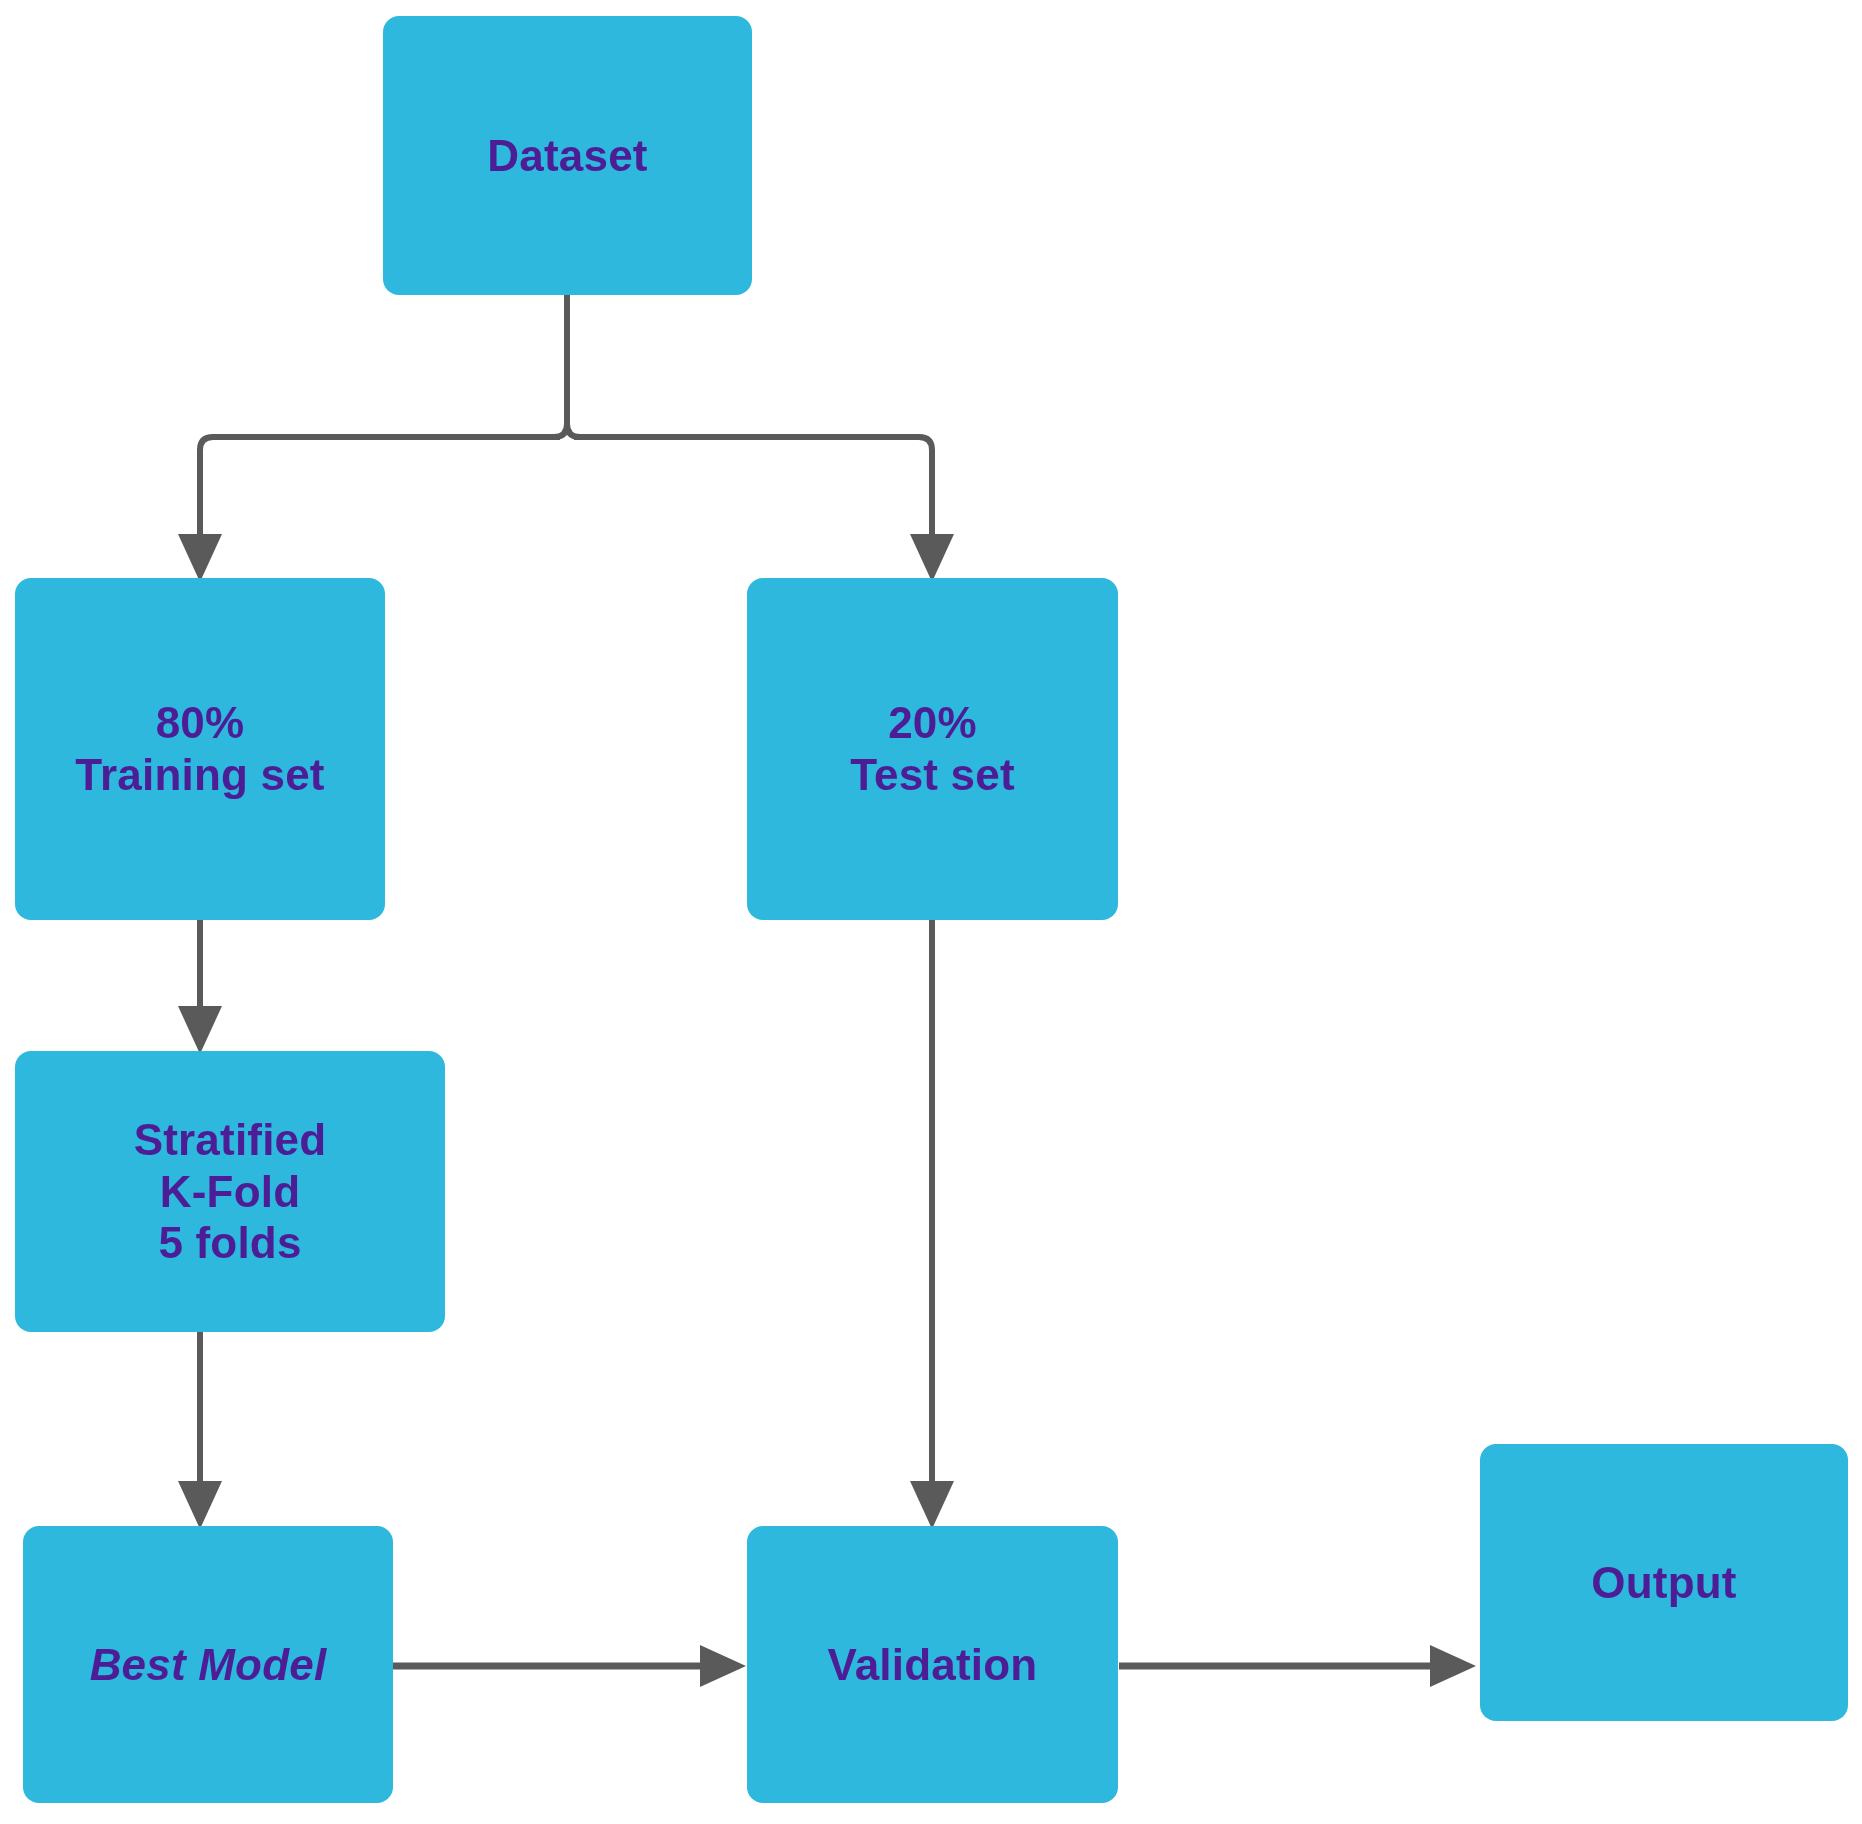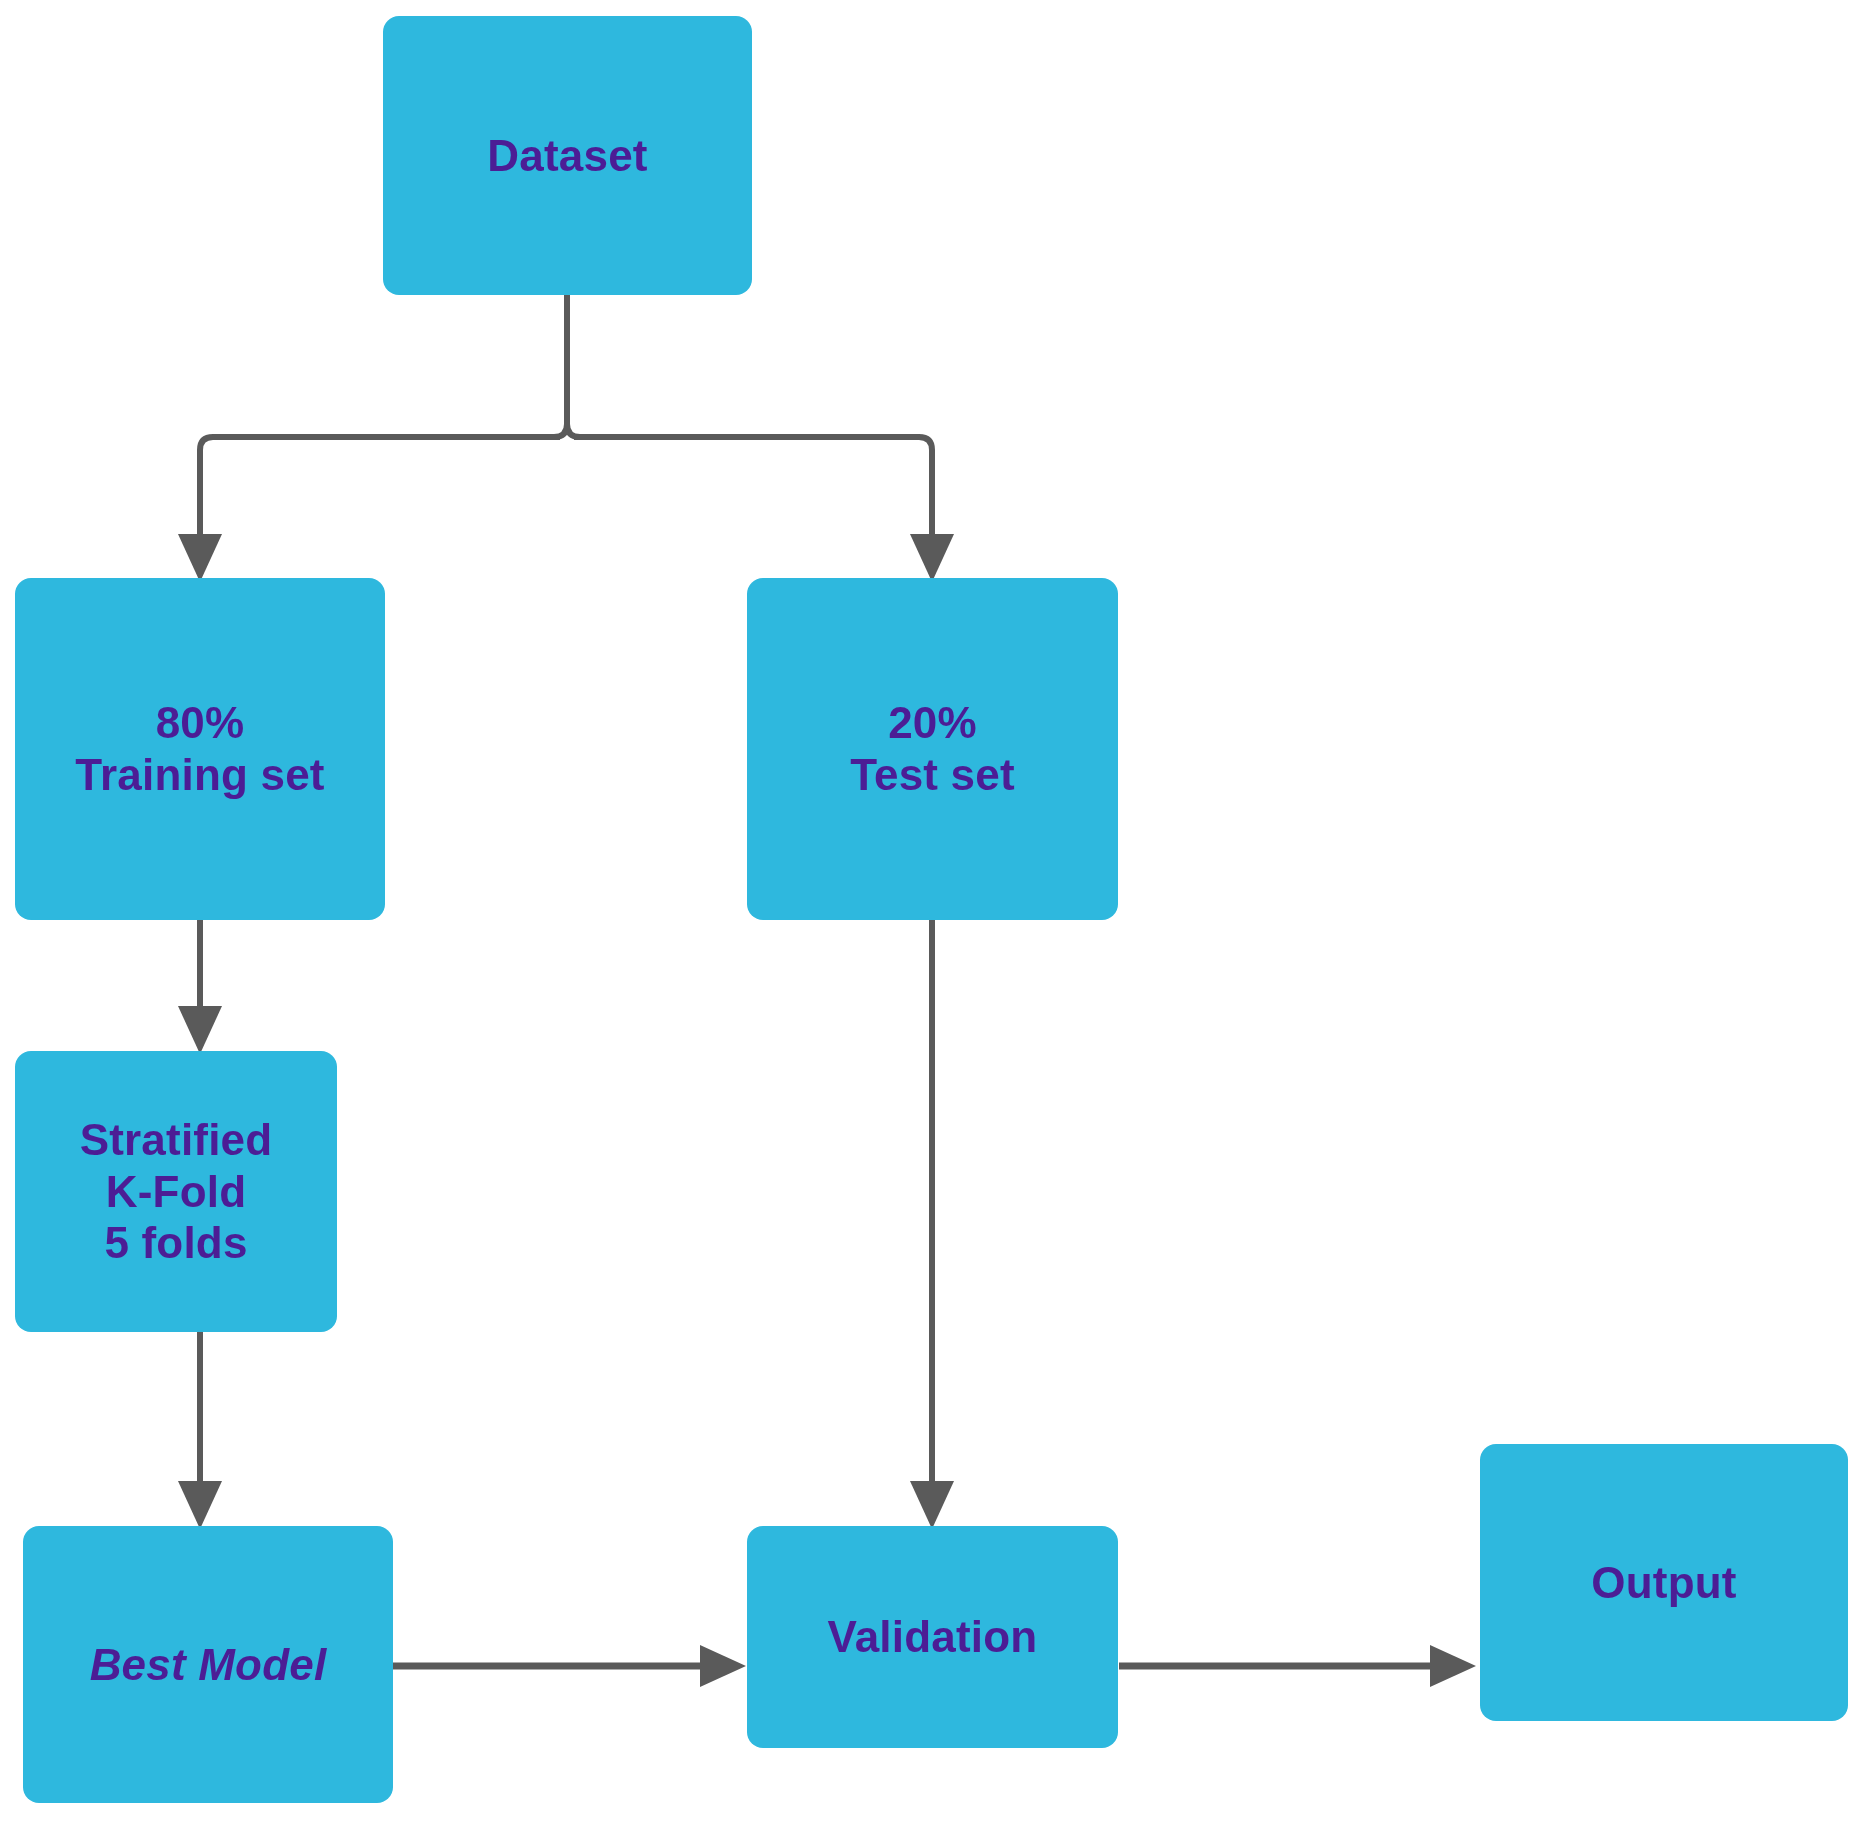--- a/index.html
+++ b/index.html
@@ -39,23 +39,23 @@
     font-size: 44px;
     line-height: 1.18;
     letter-spacing: 0.2px;
     white-space: pre-line;
     z-index: 2;
   }
   
   #node-dataset       { left: 383px; top:   16px; width: 369px; height: 279px; }
   #node-training      { left:  15px; top:  578px; width: 370px; height: 342px; }
   #node-test          { left: 747px; top:  578px; width: 371px; height: 342px; }
-  #node-kfold         { left:  15px; top: 1051px; width: 322px; height: 281px; }
+  #node-kfold         { left:  15px; top: 1051px; width: 430px; height: 281px; }
   #node-bestmodel     { left:  23px; top: 1526px; width: 370px; height: 277px; font-style: italic; }
-  #node-validation    { left: 747px; top: 1526px; width: 371px; height: 222px; }
+  #node-validation    { left: 747px; top: 1526px; width: 371px; height: 277px; }
   #node-output        { left:1480px; top: 1444px; width: 368px; height: 277px; }
 </style>
 </head>
 <body>
 
 <div id="canvas">
 
   <svg id="edge-layer" viewBox="0 0 1862 1824" width="1862" height="1824" xmlns="http://www.w3.org/2000/svg">
 
     <path d="M 567 295 L 567 424 Q 567 437 580 437" fill="none" stroke="#5A5A5A" stroke-width="6"></path>

